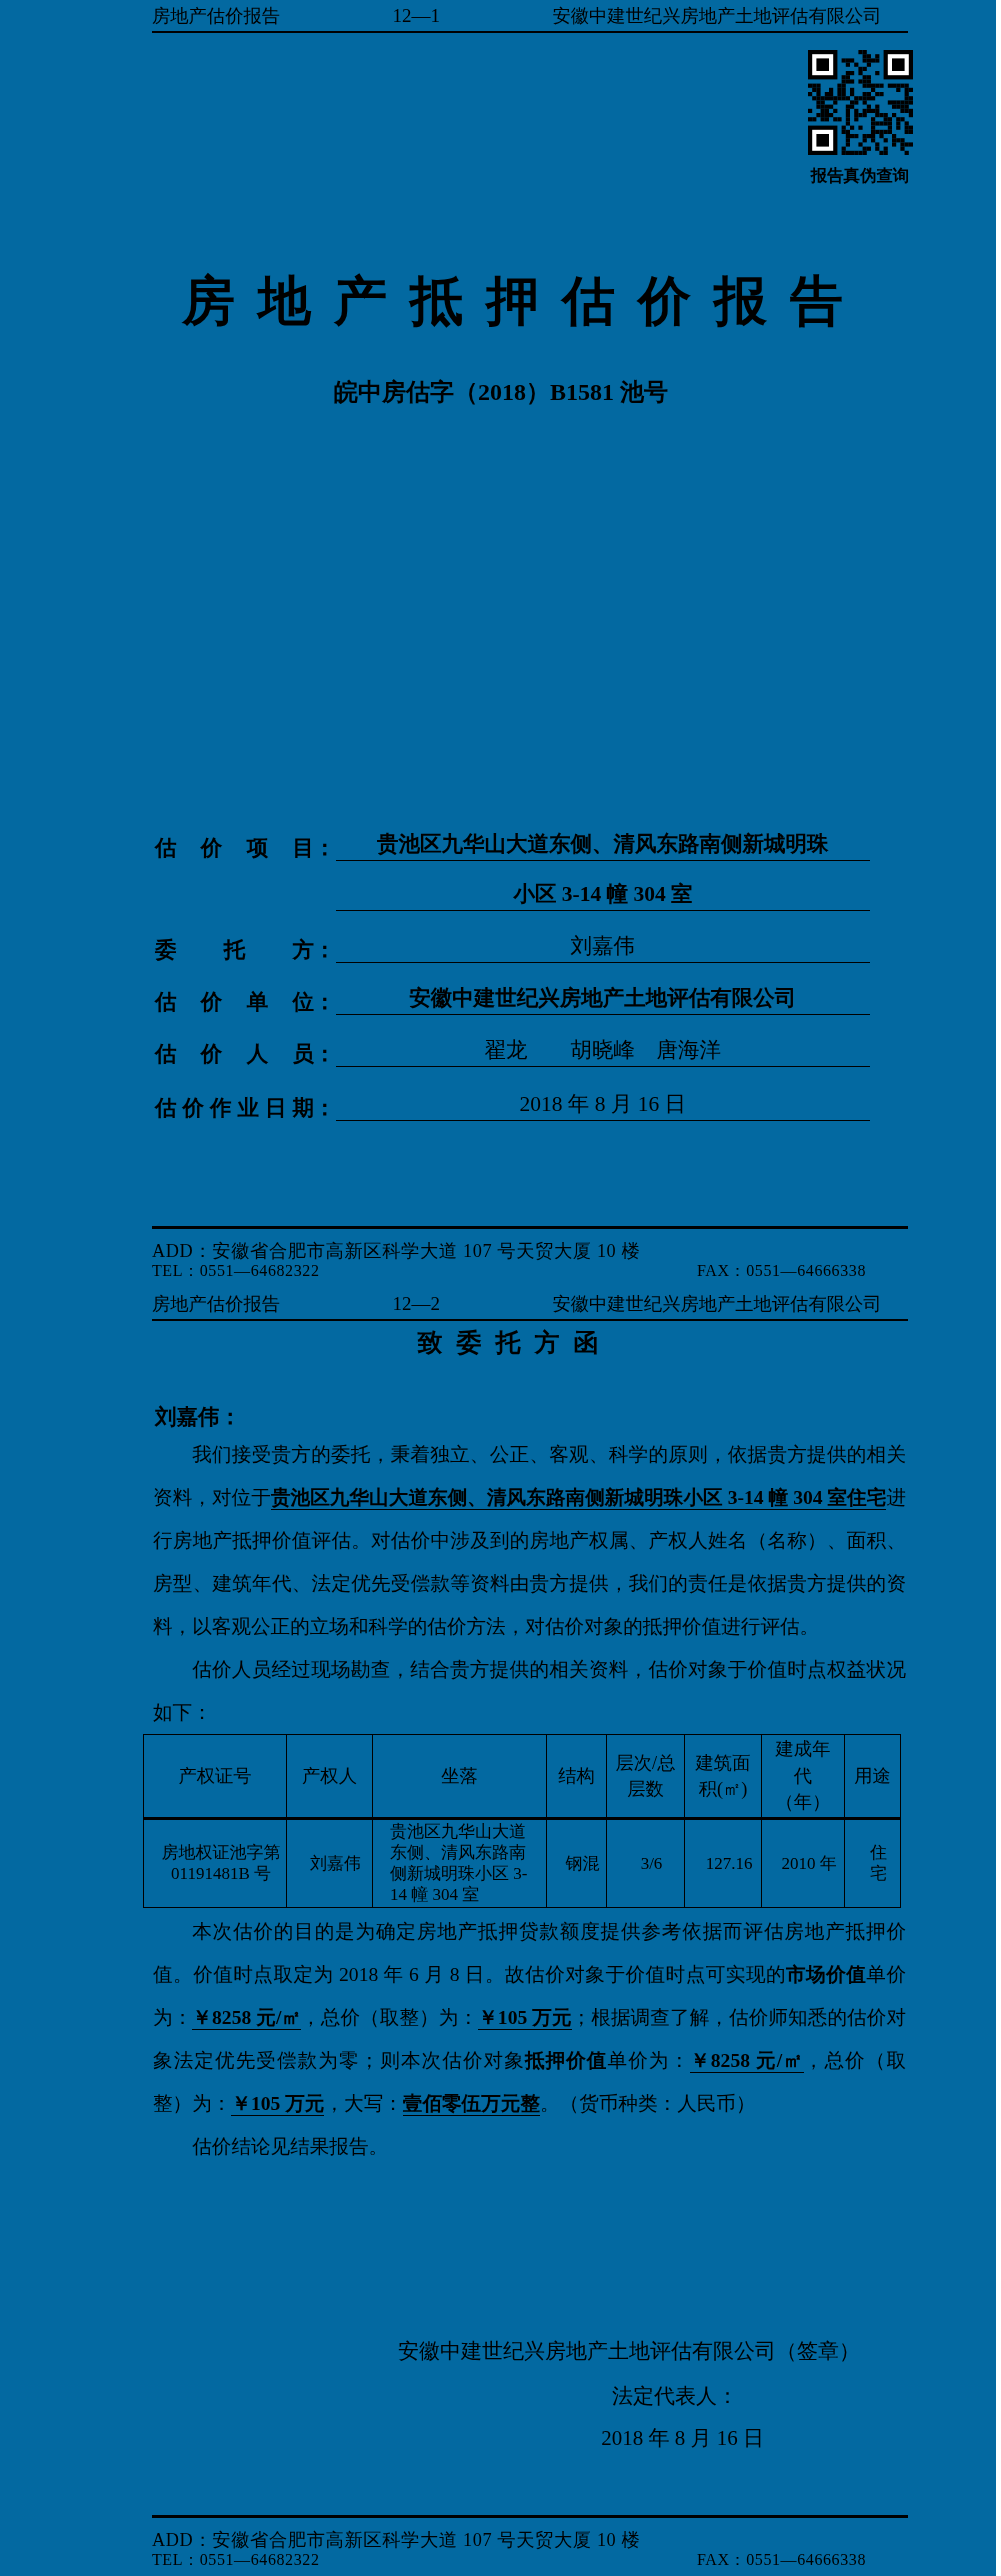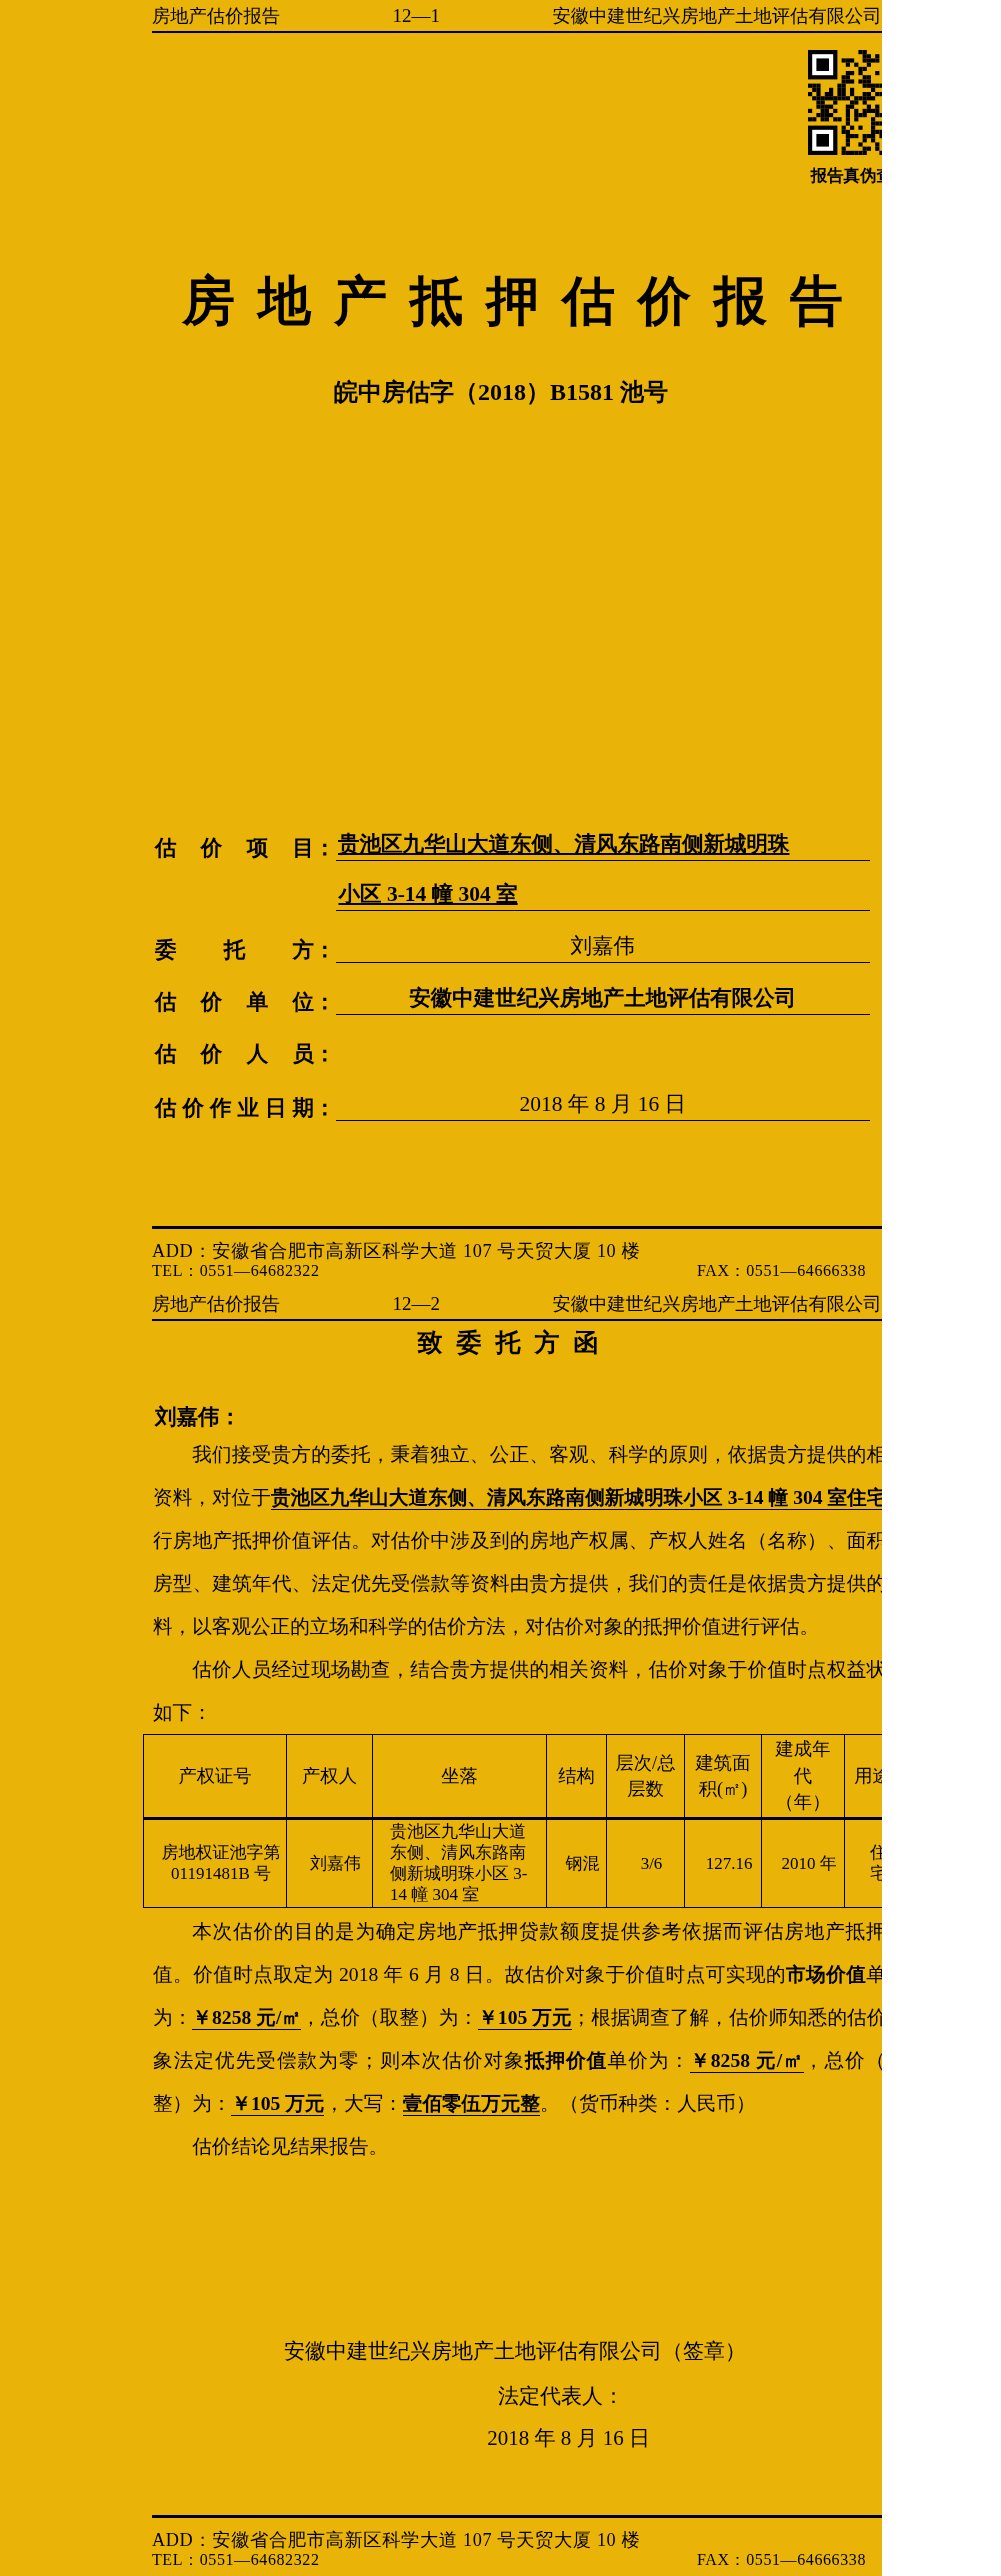--- a/index.html
+++ b/index.html
@@ -1,16 +1,16 @@
 <!DOCTYPE html>
 <html style="font-size:10px"><head>
 <meta charset="utf-8">
 <style>
   html,body{margin:0;padding:0;background:#ffffff;}
-  .page{position:relative;width:882px;height:2576px;background:#eab308;color:#000;
+  .page{position:relative;width:996px;height:2576px;background:#0369a1;color:#000;
         font-family:"Liberation Serif","DejaVu Serif",serif;overflow:hidden;}
   .abs{position:absolute;}
 
   
   .pg-header{left:152px;width:756px;display:flex;justify-content:space-between;align-items:baseline;
              border-bottom:2.5px solid #000;padding-bottom:3.2px;font-size:18.3px;line-height:21.5px;}
   .pg-header .h-right{padding-right:26.5px;}
   .pg-header .h-center{font-size:19px;}
 
   
@@ -20,21 +20,21 @@
   .main-title{top:270px;left:0;width:1002px;text-align:center;font-size:53px;font-weight:bold;
               letter-spacing:23px;padding-left:23px;line-height:1.2;}
   .doc-no{top:378px;left:0;width:1002px;text-align:center;font-size:24px;font-weight:bold;line-height:1.2;}
 
   
   .frow{left:155px;width:715px;height:29px;display:flex;align-items:flex-end;font-size:21.5px;}
   .flabel{display:inline-block;width:159px;font-weight:bold;text-align:justify;text-align-last:justify;line-height:26.5px;}
   .fcolon{font-weight:bold;line-height:26.5px;}
   .fspacer{width:181px;}
   .fvalue{flex:1;border-bottom:1.9px solid #000;padding:0 2.5px 2.5px 2.5px;line-height:26.5px;white-space:nowrap;}
-  .fv-left{text-align:left;text-decoration:underline;} .fv-center{text-align:center;} .fv-bold{font-weight:bold;}
+  .fv-left{text-align:center;} .fv-center{text-align:center;} .fv-bold{font-weight:bold;}
 
   
   .ftr-line{left:152px;width:756px;height:3.2px;background:#000;}
   .ftr-add{left:152px;font-size:18.3px;letter-spacing:0.6px;}
   .ftr-telfax{left:152px;width:756px;display:flex;font-size:16px;letter-spacing:0.6px;}
   .ftr-telfax .fax{margin-left:auto;padding-right:42px;}
 
   
   .letter-title{top:1326px;left:0;width:1002px;text-align:center;font-size:25px;font-weight:bold;
                 letter-spacing:14px;padding-left:14px;}
@@ -309,20 +309,21 @@
       <span class="fvalue fv-center">刘嘉伟</span>
   </div>
   <div class="abs frow" style="top:986px;">
     <span class="flabel">估价单位</span>
       <span class="fcolon">：</span>
       <span class="fvalue fv-center fv-bold">安徽中建世纪兴房地产土地评估有限公司</span>
   </div>
   <div class="abs frow" style="top:1038px;">
     <span class="flabel">估价人员</span>
       <span class="fcolon">：</span>
+      <span class="fvalue fv-center">翟龙　　胡晓峰　唐海洋</span>
   </div>
   <div class="abs frow" style="top:1092px;align-items:flex-end;">
     <span class="flabel">估价作业日期</span>
       <span class="fcolon">：</span>
       <span class="fvalue fv-center">2018 年 8 月 16 日</span>
   </div>
 
   <div class="abs ftr-line" style="top:1226px;"></div>
   <div class="abs ftr-add" style="top:1238px;">ADD：安徽省合肥市高新区科学大道 107 号天贸大厦 10 楼</div>
   <div class="abs ftr-telfax" style="top:1261px;">

